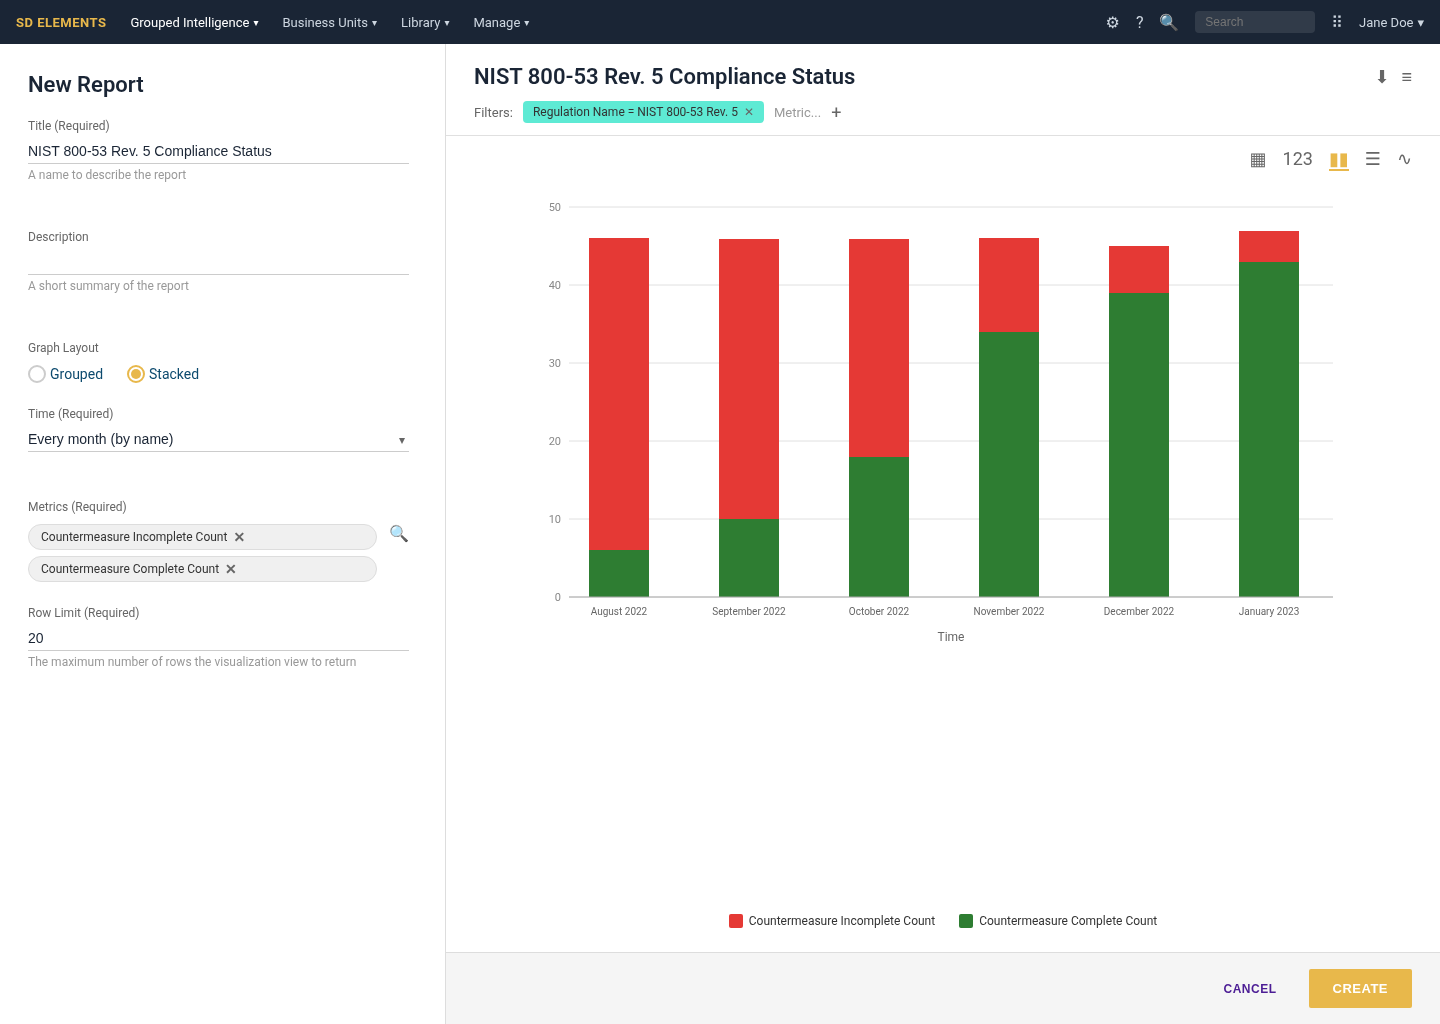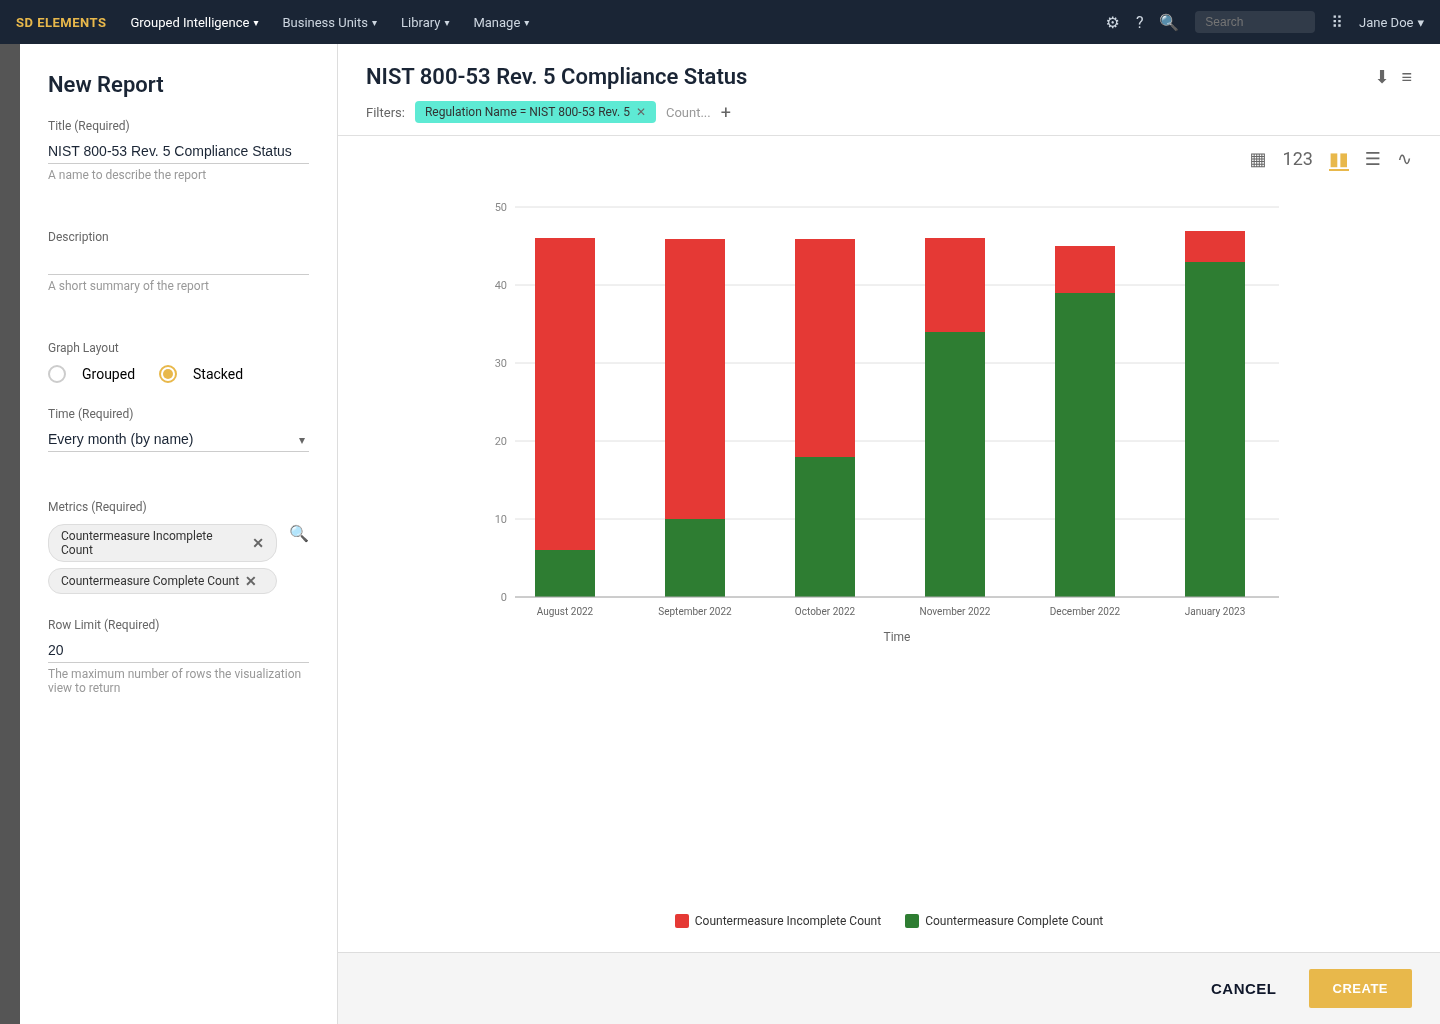--- a/index.html
+++ b/index.html
@@ -27,37 +27,36 @@
     .topnav-user { color: #cdd6e0; font-size: 13px; cursor: pointer; display: flex; align-items: center; gap: 4px; }
 
     
     .main-layout {
       display: flex;
       height: calc(1024px - 44px);
     }
 
     
     .left-panel {
-      width: 318px;
+      width: 446px;
       background: #fff;
       border-right: 1px solid #ddd;
       display: flex;
       flex-direction: column;
-      padding: 28px 28px 0 28px;
+      padding: 28px 36px 0 28px;
       overflow-y: auto;
-      margin-left: 20px;
     }
     .left-panel h2 { font-size: 22px; font-weight: 600; color: #1a2535; margin-bottom: 22px; }
     .form-label { font-size: 12px; color: #666; margin-bottom: 6px; }
     .form-input { width: 100%; border: none; border-bottom: 1px solid #ccc; font-size: 14px; color: #1a2535; padding: 4px 0; margin-bottom: 4px; outline: none; background: transparent; }
     .form-hint { font-size: 12px; color: #999; margin-bottom: 24px; }
     .form-section { margin-bottom: 24px; }
     .graph-layout-label { font-size: 12px; color: #666; margin-bottom: 10px; }
     .radio-group { display: flex; align-items: center; gap: 24px; margin-bottom: 24px; }
-    .radio-option { display: flex; align-items: center; gap: 16px; font-size: 14px; color: #000000; cursor: pointer; }
+    .radio-option { display: flex; align-items: center; gap: 4px; font-size: 14px; color: #0c4a6e; cursor: pointer; }
     .radio-circle { width: 18px; height: 18px; border-radius: 50%; border: 2px solid #ccc; background: #fff; display: flex; align-items: center; justify-content: center; }
     .radio-circle.selected { border-color: #e8b84b; }
     .radio-dot { width: 10px; height: 10px; border-radius: 50%; background: #e8b84b; }
     .form-select-wrap { position: relative; margin-bottom: 24px; }
     .form-select { width: 100%; border: none; border-bottom: 1px solid #ccc; font-size: 14px; color: #1a2535; padding: 4px 0; padding-right: 24px; outline: none; background: transparent; appearance: none; cursor: pointer; }
     .select-arrow { position: absolute; right: 4px; top: 50%; transform: translateY(-50%); font-size: 12px; color: #666; pointer-events: none; }
     .metrics-section { margin-bottom: 24px; }
     .metrics-label { font-size: 12px; color: #666; margin-bottom: 10px; }
     .metric-tag { display: flex; align-items: center; gap: 6px; background: #f0f0f0; border: 1px solid #ddd; border-radius: 16px; padding: 4px 12px; font-size: 12px; color: #333; }
     .metric-tag-close { cursor: pointer; color: #666; font-size: 14px; font-weight: bold; }
@@ -121,21 +120,21 @@
     .bottom-bar {
       height: 72px;
       background: #f5f5f5;
       border-top: 1px solid #ddd;
       display: flex;
       align-items: center;
       justify-content: flex-end;
       padding: 0 28px;
       gap: 16px;
     }
-    .btn-cancel { background: transparent; border: none; font-size: 15px; font-weight: 600; color: #0f172a; letter-spacing: 0.5px; cursor: pointer; padding: 10px 16px; }
+    .btn-cancel { background: transparent; border: none; font-size: 12px; font-weight: 600; color: #4c1d95; letter-spacing: 0.5px; cursor: pointer; padding: 10px 16px; }
     .btn-create { background: #e8b84b; border: none; font-size: 13px; font-weight: 700; color: #fff; letter-spacing: 0.5px; cursor: pointer; padding: 12px 24px; border-radius: 2px; }
 
     svg text { font-family: -apple-system, BlinkMacSystemFont, 'Segoe UI', Roboto, sans-serif; }
   </style>
 </head>
 <body>
 
 <div class="topnav">
   <span class="topnav-brand">SD ELEMENTS</span>
   <span class="topnav-item active">
@@ -241,21 +240,21 @@
           <span class="report-header-icon">⬇</span>
           <span class="report-header-icon">≡</span>
         </div>
       </div>
       <div class="filters-row">
         <span class="filters-label">Filters:</span>
         <div class="filter-tag">
           <span>Regulation Name = NIST 800-53 Rev. 5</span>
           <span class="filter-tag-close">✕</span>
         </div>
-        <span class="filter-more">Count...</span>
+        <span class="filter-more">Metric...</span>
         <span class="filter-add">+</span>
       </div>
     </div>
 
     <div class="chart-area">
       <div class="chart-toolbar">
         <span class="chart-toolbar-icon">▦</span>
         <span class="chart-toolbar-icon">123</span>
         <span class="chart-toolbar-icon active">▮▮</span>
         <span class="chart-toolbar-icon">☰</span>

